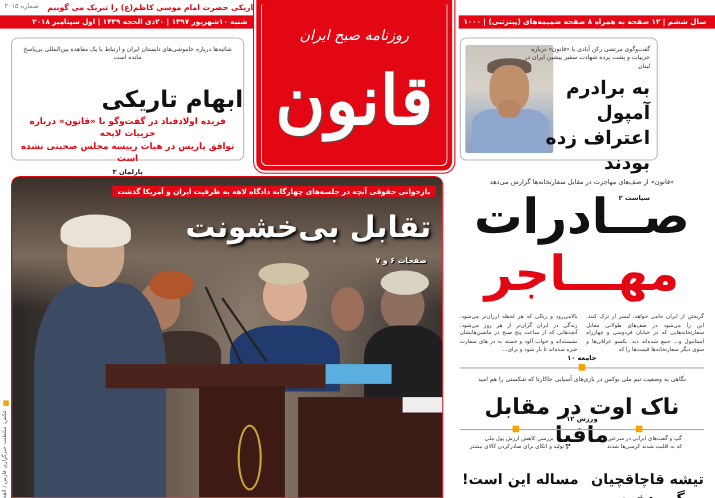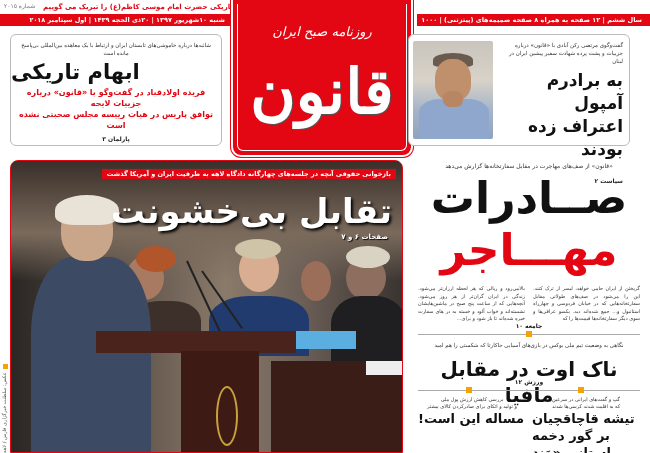--- a/index.html
+++ b/index.html
@@ -13,24 +13,24 @@
 
     .top-right-strip { position: absolute; right: 0; top: 14px; width: 233px; height: 12px; background: #e30613; color: #fff; font-size: 6.5px; font-weight: bold; padding-right: 8px; line-height: 12px; text-align: right; }
 
     .masthead { position: absolute; left: 233px; top: 0; width: 178px; height: 155px; background: #e30613; border: 2px solid #e30613; box-shadow: 0 0 0 2px #fff, 0 0 0 3px #e30613; border-radius: 0 0 8px 8px; overflow: hidden; }
     .masthead-inner { position: absolute; inset: 2px; border: 1.5px solid #fff; border-top: none; border-radius: 0 0 6px 6px; }
     .masthead-sub { position: absolute; top: 22px; width: 100%; text-align: center; font-family: "DejaVu Serif", serif; color: #fff; font-size: 13px; font-style: italic; }
     .masthead-title { position: absolute; top: 50px; width: 100%; text-align: center; font-family: "DejaVu Serif", serif; color: #fff; font-size: 62px; font-weight: bold; line-height: 80px; text-shadow: 1px 1px 0 #555; }
 
     .box { position: absolute; border: 1px solid #bbb; border-radius: 6px; background: #fff; }
     .box-left { left: 10px; top: 34px; width: 212px; height: 112px; }
-    .box-right { left: 408px; top: 34px; width: 222px; height: 112px; }
+    .box-right { left: 418px; top: 34px; width: 180px; height: 112px; }
 
     .kicker { font-size: 5.5px; color: #333; text-align: center; padding: 6px 6px 0; line-height: 8px; }
-    .headline-black { font-size: 21px; font-weight: bold; text-align: left; color: #111; line-height: 30px; }
+    .headline-black { font-size: 21px; font-weight: bold; text-align: right; color: #111; line-height: 30px; margin-top: 18px; }
     .subhead-red { font-size: 8px; font-weight: bold; color: #e30613; text-align: center; line-height: 11px; padding: 0 6px; }
     .pageref { font-size: 6px; font-weight: bold; text-align: center; margin-top: 4px; color: #222; }
 
     .portrait { position: absolute; left: 4px; top: 6px; width: 80px; height: 98px; background: linear-gradient(180deg,#c9c5bd 0%,#d8d2c8 40%,#a6b5c8 70%,#8fa3bd 100%); border-radius: 2px; overflow: hidden; }
     .portrait .face { position: absolute; left: 22px; top: 18px; width: 36px; height: 42px; border-radius: 45% 45% 40% 40%; background: #c08f6c; }
     .portrait .hair { position: absolute; left: 20px; top: 12px; width: 40px; height: 14px; border-radius: 50% 50% 20% 20%; background: #6b5b4f; }
     .portrait .shirt { position: absolute; left: 6px; top: 58px; width: 70px; height: 45px; border-radius: 30% 30% 0 0; background: #8fa7cc; }
     .portrait .hand { position: absolute; left: 30px; top: 50px; width: 20px; height: 16px; border-radius: 40%; background: #b98664; }
     .right-text { position: absolute; right: 6px; top: 6px; width: 126px; }
     .right-text .kicker { text-align: right; padding: 0; }
@@ -46,21 +46,21 @@
     .audience { position: absolute; border-radius: 50%; }
     .podium { position: absolute; left: 85px; top: 170px; width: 200px; height: 22px; background: #4a241c; }
     .podium-stand { position: absolute; left: 170px; top: 190px; width: 78px; height: 110px; background: #3d1a14; }
     .podium-seal { position: absolute; left: 205px; top: 225px; width: 22px; height: 60px; border-radius: 50%; border: 2px solid #c9a23a; }
     .desk { position: absolute; left: 260px; top: 200px; width: 135px; height: 100px; background: #3a1d17; }
     .folders { position: absolute; left: 265px; top: 170px; width: 80px; height: 18px; background: #5aaee0; }
     .nameplate { position: absolute; left: 355px; top: 200px; width: 38px; height: 14px; background: #eee; }
     .mic { position: absolute; width: 2px; background: #222; transform-origin: top; }
 
     .photo-overline { position: absolute; right: 6px; top: 8px; background: #e30613; color: #fff; font-size: 6.5px; font-weight: bold; padding: 1px 5px; white-space: nowrap; }
-    .photo-headline { position: absolute; right: 10px; top: 30px; color: #fff; font-size: 34px; font-weight: bold; text-shadow: 2px 2px 3px #000; white-space: nowrap; }
+    .photo-headline { position: absolute; right: 10px; top: 30px; color: #fff; font-size: 27px; font-weight: bold; text-shadow: 2px 2px 3px #000; white-space: nowrap; }
     .photo-pageref { position: absolute; right: 14px; top: 72px; color: #fff; font-size: 7px; font-weight: bold; text-shadow: 1px 1px 1px #000; }
 
     .photo-credit { position: absolute; left: 1px; top: 372px; width: 9px; height: 80px; writing-mode: vertical-rl; transform: rotate(180deg); font-size: 5px; color: #555; white-space: nowrap; }
     .credit-dot { position: absolute; left: 3px; top: 364px; width: 5px; height: 5px; background: #f5a300; }
 
     .main-kicker { position: absolute; left: 418px; top: 162px; width: 222px; text-align: center; font-size: 6px; color: #333; }
     .main-headline { position: absolute; left: 418px; top: 170px; width: 222px; text-align: center; font-size: 44px; font-weight: bold; color: #111; line-height: 56px; letter-spacing: 1px; }
     .main-headline-red { position: absolute; left: 418px; top: 222px; width: 222px; text-align: center; font-size: 44px; font-weight: bold; color: #e30613; line-height: 56px; letter-spacing: 1px; }
 
     .body-cols { position: absolute; left: 418px; top: 285px; width: 222px; height: 36px; display: flex; gap: 8px; }

